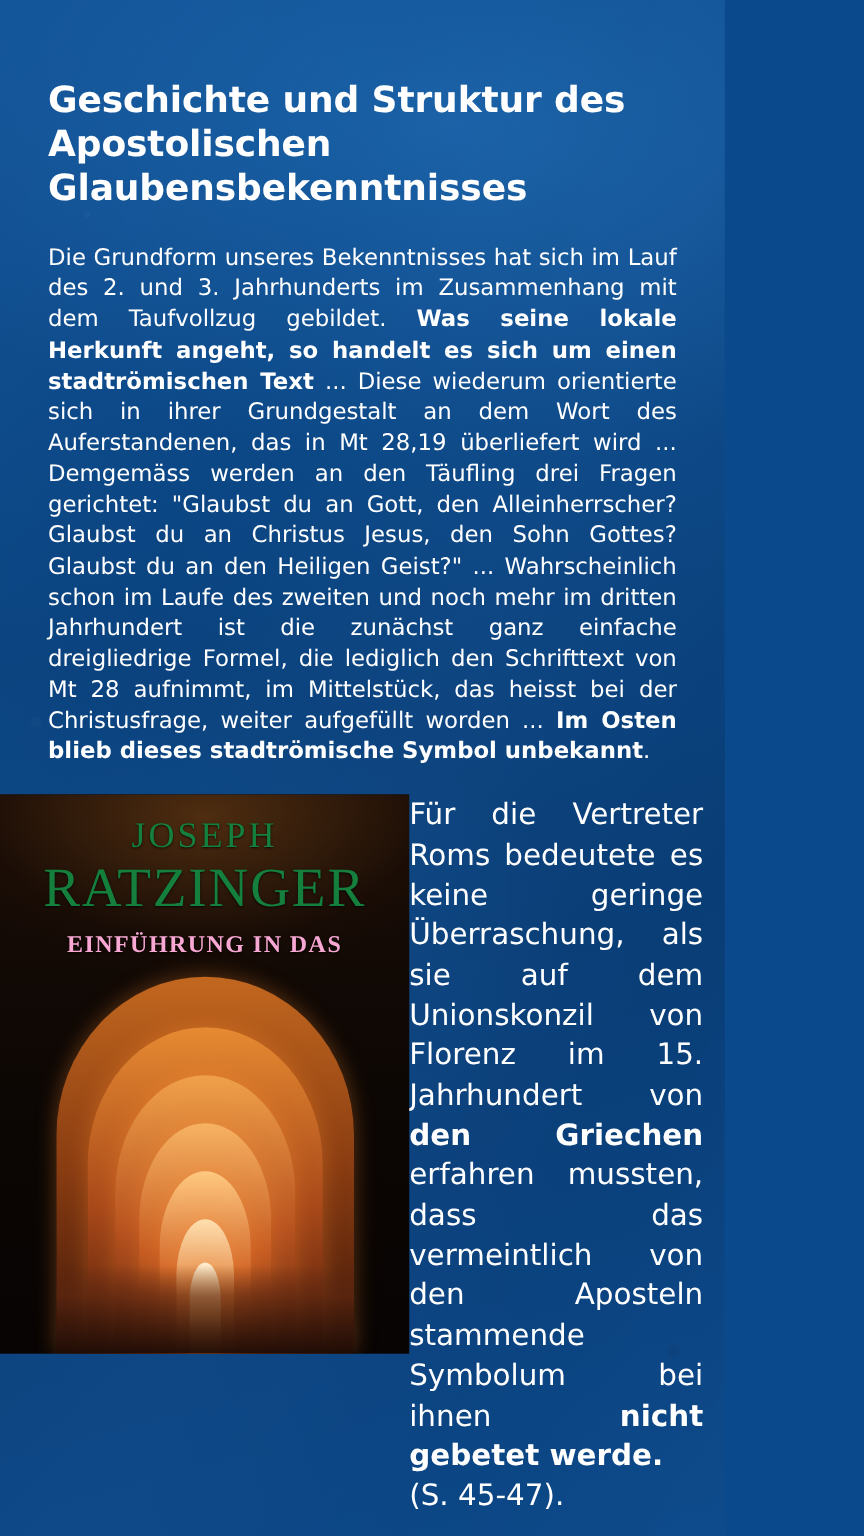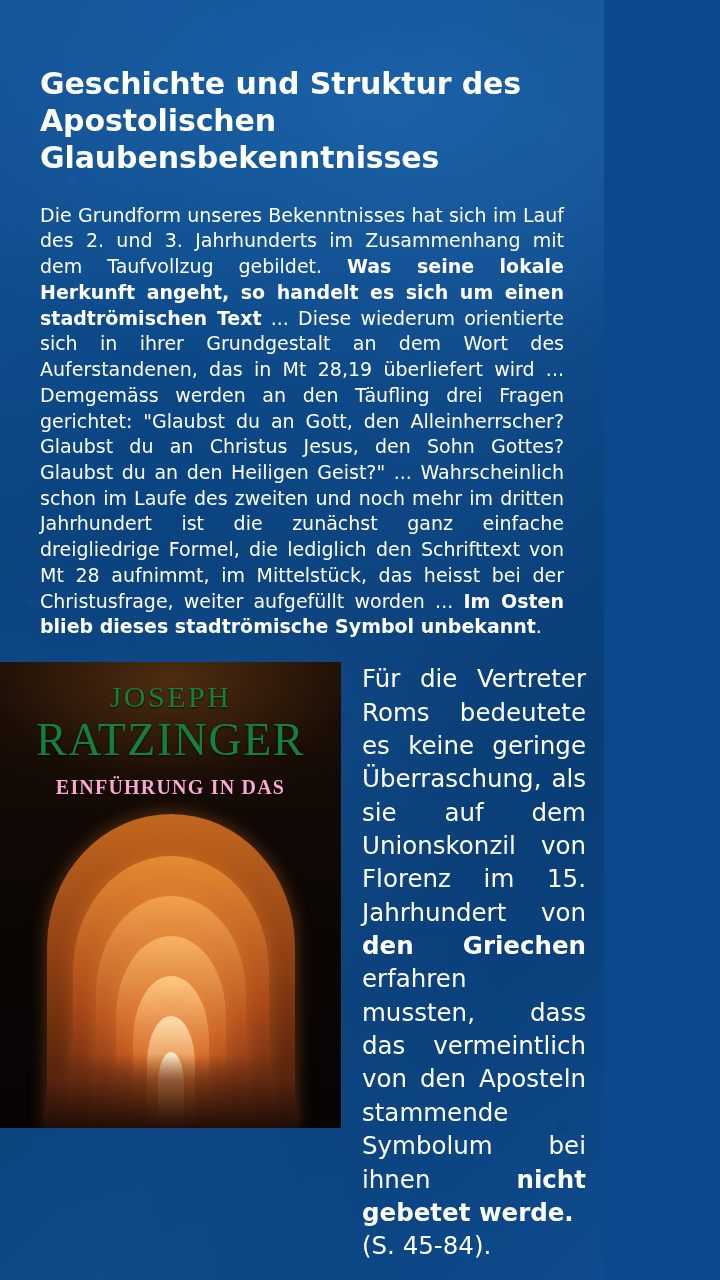--- a/index.html
+++ b/index.html
@@ -152,21 +152,20 @@
   .floor {
     position: absolute;
     left: 0; right: 0; bottom: 0;
     height: 74px;
     background: linear-gradient(180deg, rgba(60,22,10,0.0) 0%, rgba(90,38,16,0.65) 35%, rgba(30,12,6,0.95) 100%);
   }
 
   
   .right-col {
     flex: 1 1 auto;
-    padding-left: 21px;
     padding-right: 18px;
     color: #ffffff;
   }
   .col-text {
     color: #ffffff;
     font-size: 24.5px;
     line-height: 1.362;
     text-align: justify;
     text-justify: inter-word;
     margin: 0;
@@ -211,17 +210,17 @@
         <div class="arch a4"></div>
         <div class="arch a5"></div>
         <div class="arch a6"></div>
         <div class="arch a7"></div>
         <div class="floor"></div>
       </div>
     </div>
 
     <div class="right-col">
       <p class="col-text"><span>Für die Vertreter Roms bedeutete es keine geringe Überraschung, als sie auf dem Unionskonzil von Florenz im 15. Jahrhundert von </span><b>den Griechen</b><span> erfahren mussten, dass das vermeintlich von den Aposteln stammende Symbolum bei ihnen </span><b>nicht gebetet werde.</b></p>
-      <p class="source">(S. 45-84).</p>
+      <p class="source">(S. 45-47).</p>
     </div>
 
   </div>
 </div>
 
 </body></html>

